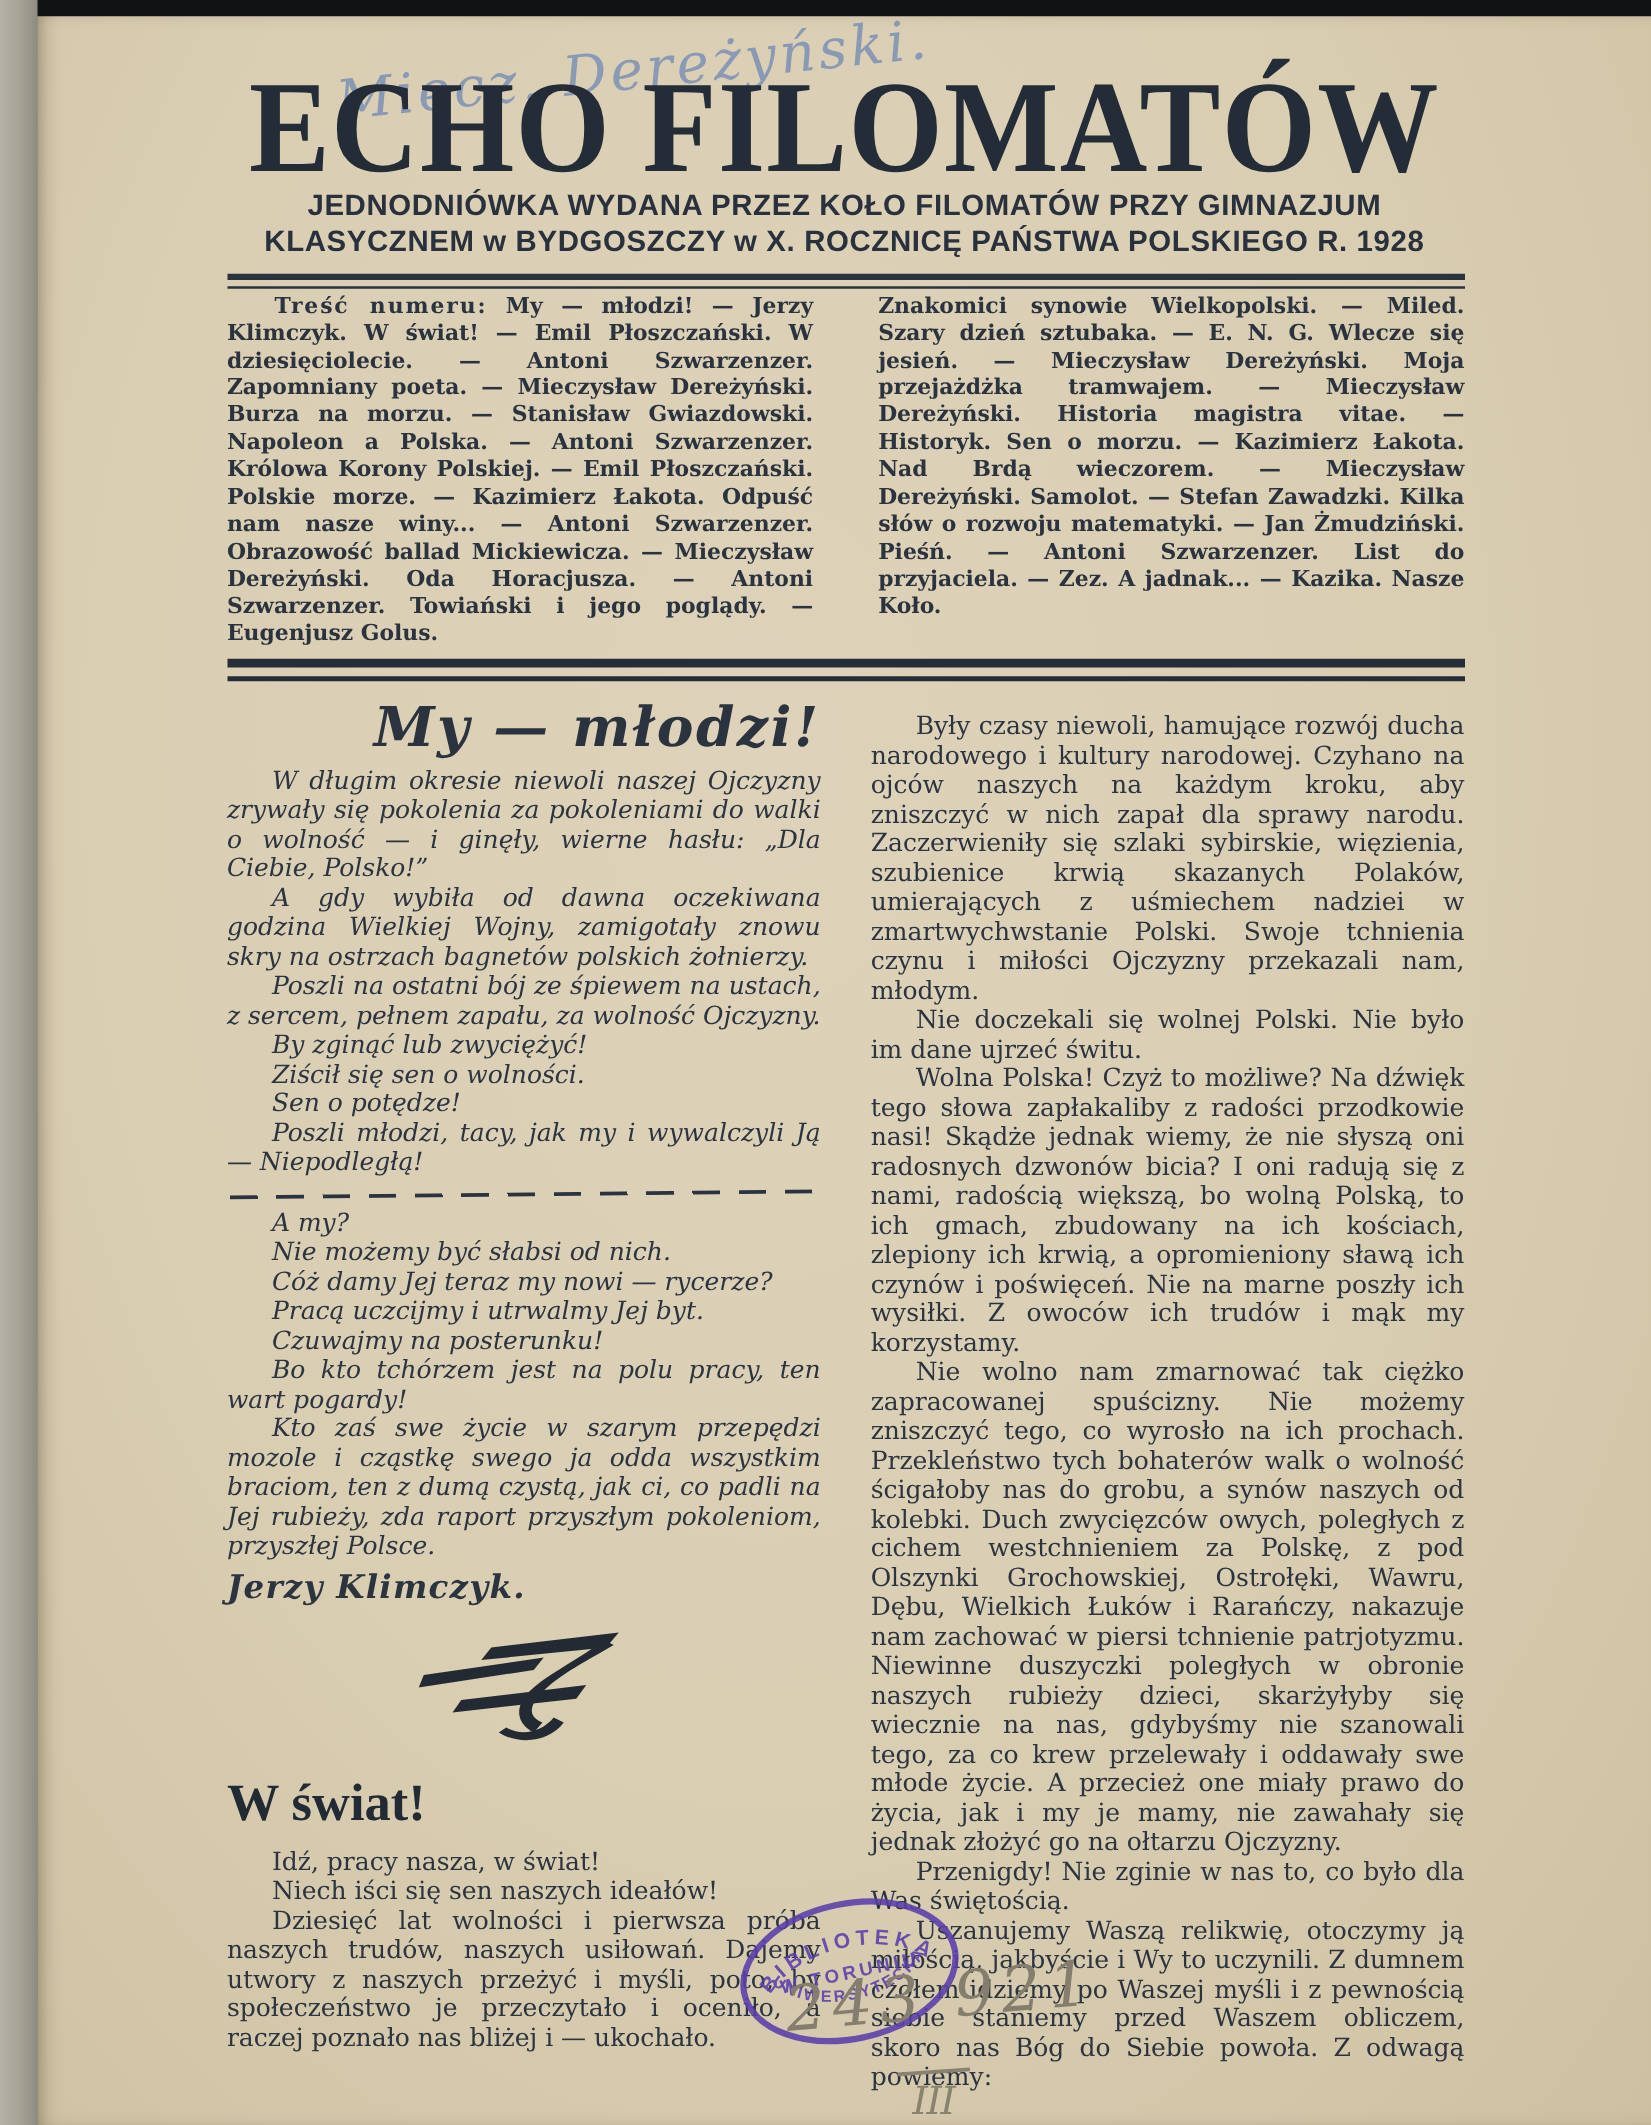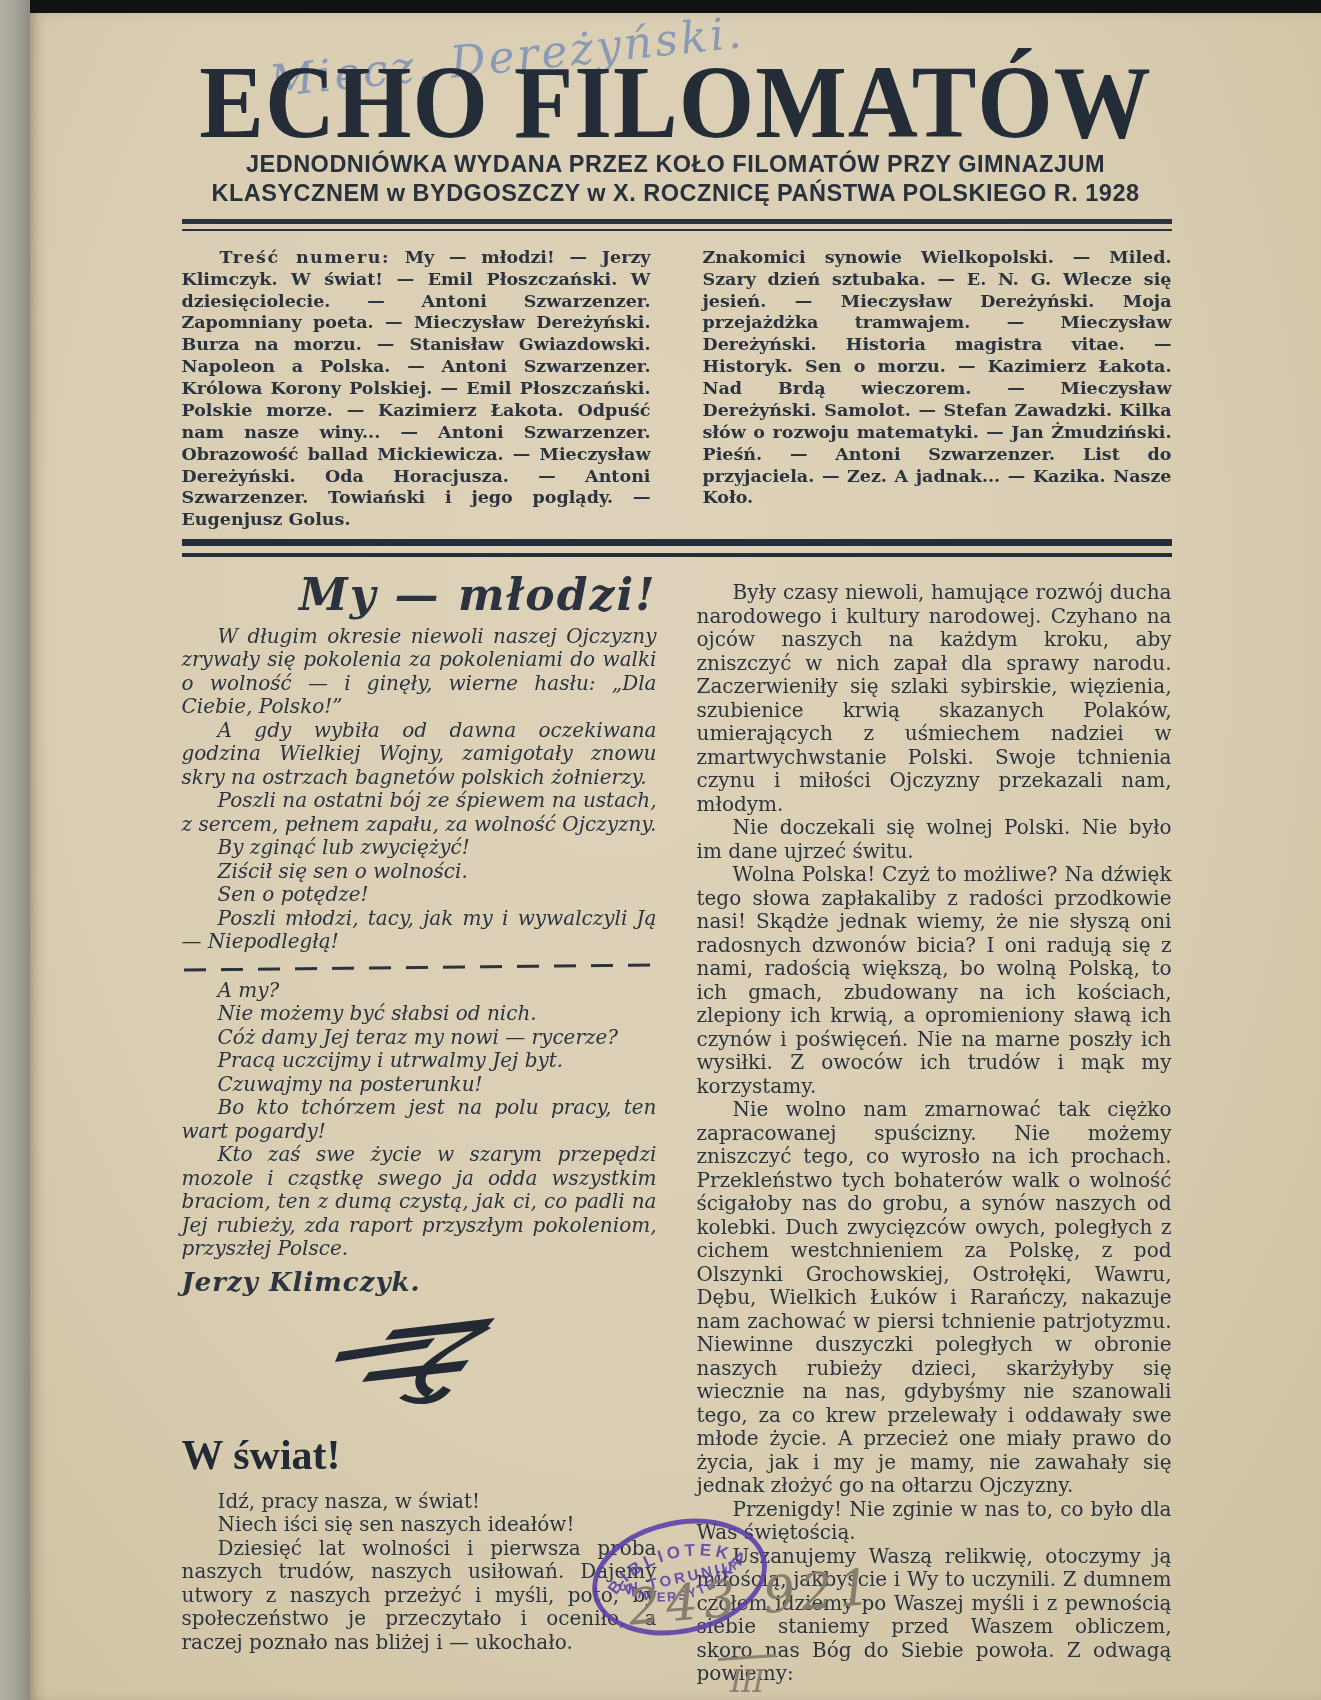--- a/index.html
+++ b/index.html
@@ -31,21 +31,21 @@
     transform:scaleY(1.08);white-space:nowrap;
   }
   .subtitle{
     font-family:"Liberation Sans", sans-serif;font-weight:bold;
     font-size:23.5px;line-height:1.25;letter-spacing:.5px;color:#29313c;
   }
   .content{ width:990px;margin:0 auto;padding-left:2px;}
   .rule-top{height:5px;border-top:5px solid #2b333e;border-bottom:2px solid #2b333e;margin-top:10px;}
   .rule-bottom{height:7px;border-top:7px solid #252d38;border-bottom:4px solid #252d38;margin-top:8px;}
   .toc{
-    display:flex;gap:52px;margin-top:16px;
+    display:flex;gap:52px;margin-top:4px;
     font-family:"DejaVu Serif", serif;font-weight:bold;
     font-size:17.5px;line-height:1.25;text-align:justify;color:#2b333e;
   }
   .toc .col{flex:1 1 0;}
   .toc .indent{display:inline-block;width:38px;}
   .toc .lead{letter-spacing:1.5px;}
   .columns{display:flex;gap:40px;margin-top:10px;}
   .col-article{flex:1 1 0;font-size:20px;line-height:23.5px;text-align:justify;}
   .col-article p{margin:0;text-indent:36px;}
   h2.art-title-italic{

